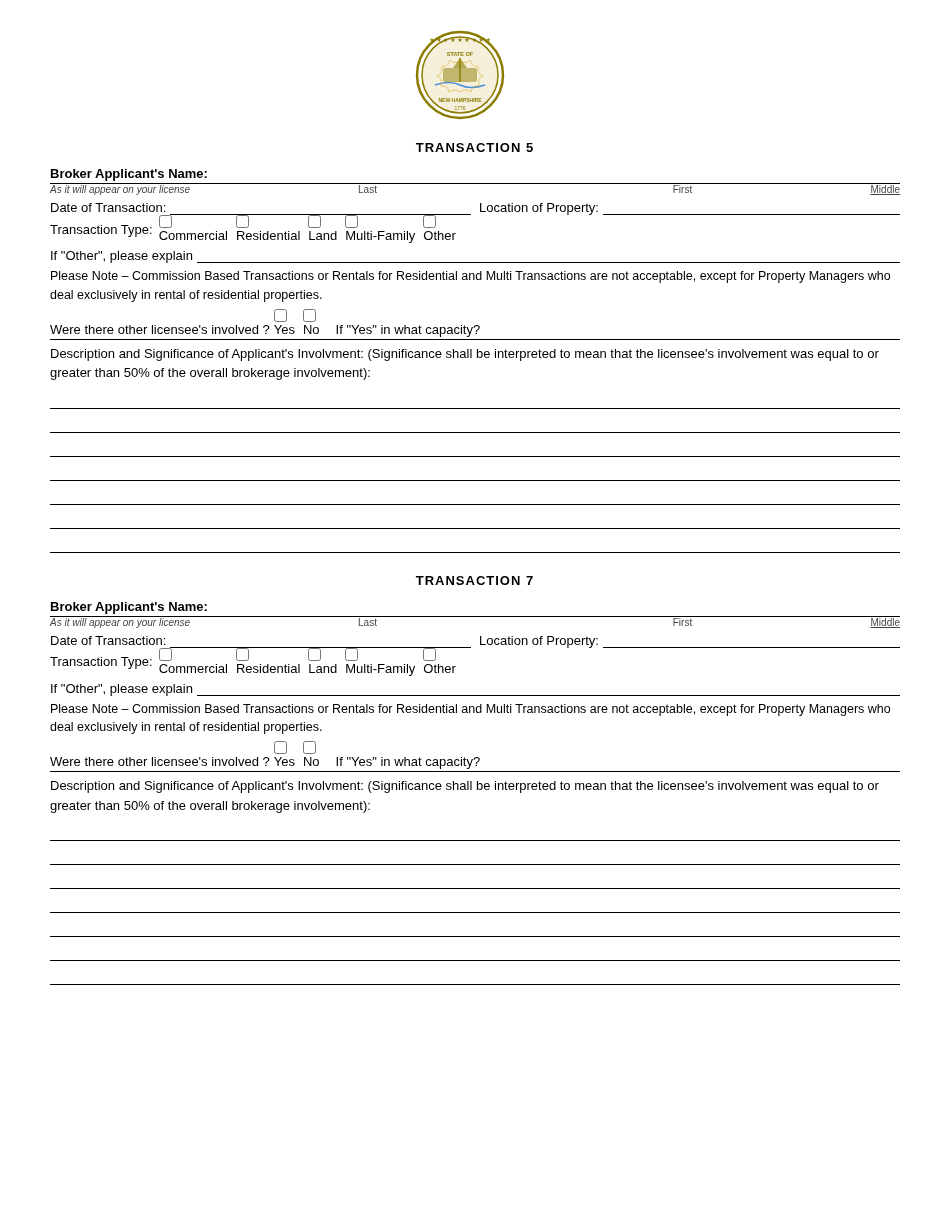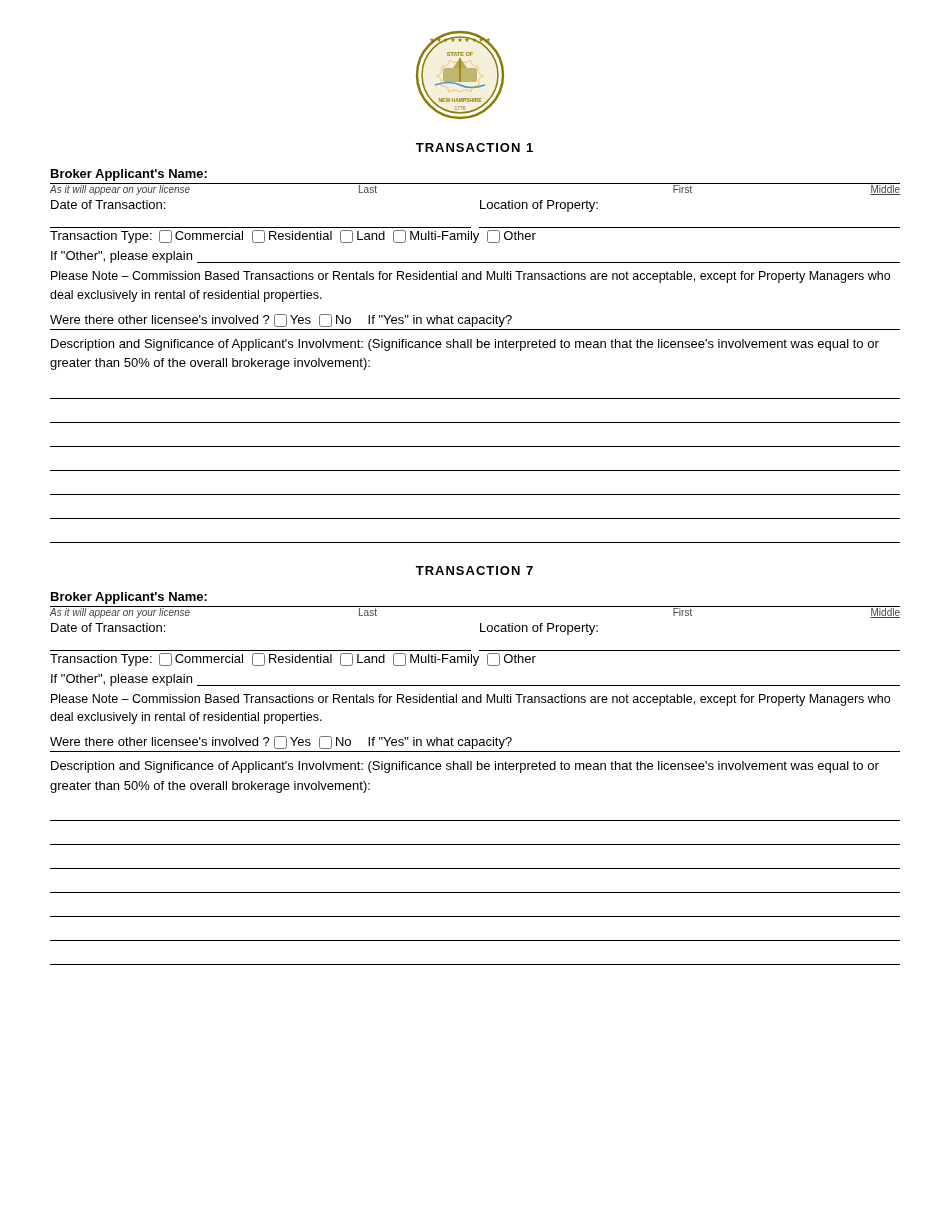--- a/index.html
+++ b/index.html
@@ -76,22 +76,22 @@
       align-items: center;
       margin-bottom: 2px;
       flex-wrap: nowrap;
     }
     .transaction-type-row .field-label {
       margin-right: 6px;
       text-align: right;
     }
     .checkbox-item {
       display: flex;
-      flex-direction: row;
-      align-items: flex-end;
+      flex-direction: column;
+      align-items: flex-start;
       margin-right: 8px;
     }
     .checkbox-item input[type="checkbox"] {
       width: 13px;
       height: 13px;
       margin-right: 3px;
     }
     .checkbox-item label {
       font-size: 13px;
       white-space: nowrap;
@@ -174,21 +174,21 @@
     .two-col-row {
       display: flex;
       flex-direction: row;
       align-items: flex-end;
       width: 100%;
       gap: 8px;
     }
     .two-col-row .half {
       flex: 1;
       display: flex;
-      flex-direction: column;
+      align-items: flex-end;
     }
     .two-col-row .half .field-label {
       white-space: nowrap;
       margin-right: 4px;
     }
     .two-col-row .half .underline-field {
       flex: 1;
     }
   </style>
 </head>
@@ -210,21 +210,21 @@
 
     <path d="M20,55 Q35,50 45,55 Q55,60 70,55" fill="none" stroke="#4a90d9" stroke-width="1.5"></path>
 
     <path d="M45,30 Q50,35 55,30 Q58,38 63,36 Q62,44 68,46 Q62,49 64,56 Q57,55 56,62 Q50,58 45,62 Q40,58 34,62 Q33,55 26,56 Q28,49 22,46 Q28,44 27,36 Q32,38 35,30 Q40,35 45,30Z" fill="none" stroke="#DAA520" stroke-width="0.8" opacity="0.7"></path>
     <text x="45" y="72" text-anchor="middle" font-size="5" fill="#8B7B00" font-weight="bold">NEW HAMPSHIRE</text>
     <text x="45" y="80" text-anchor="middle" font-size="5" fill="#8B7B00">1776</text>
   </svg>
 </div>
 
 <div class="form-section">
-  <div class="section-title">TRANSACTION 1</div>
+  <div class="section-title">TRANSACTION 5</div>
 
   <div class="broker-name-line">
     <span class="broker-label">Broker Applicant's Name:</span>
     <input type="text" class="broker-name-input" style="">
   </div>
 
   <div class="name-sublabels">
     <span class="sublabel-as">As it will appear on your license</span>
     <span class="sublabel-last">Last</span>
     <span class="sublabel-first">First</span>

